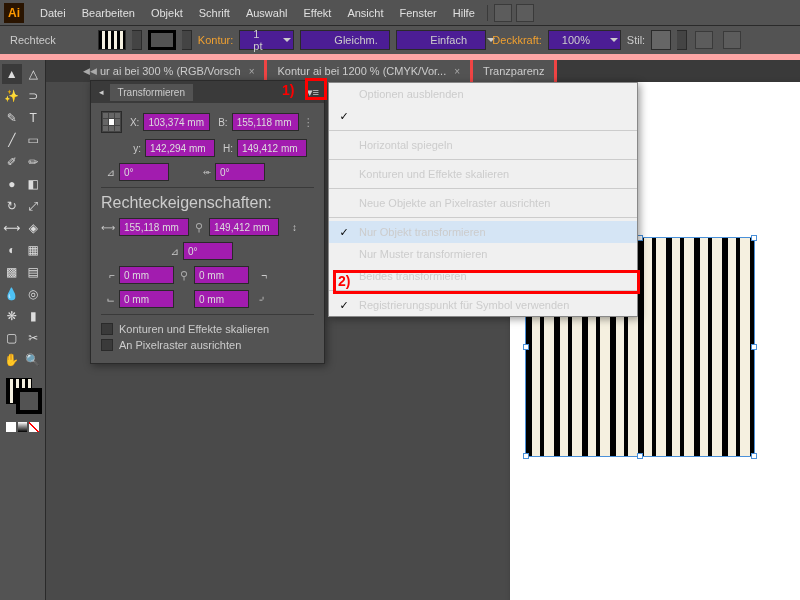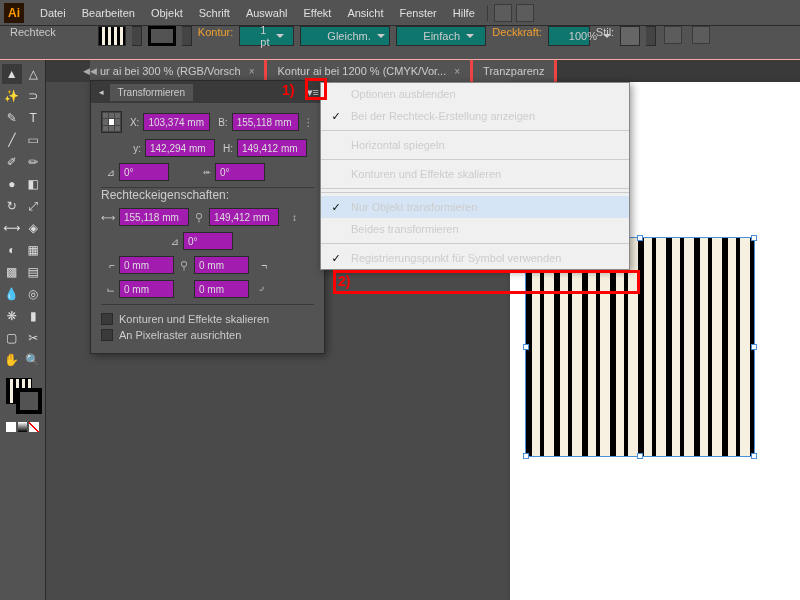--- a/index.html
+++ b/index.html
@@ -2,27 +2,27 @@
 <html><head>
 <meta charset="utf-8">
 <style>
 *{margin:0;padding:0;box-sizing:border-box;font-family:Tahoma,Arial,sans-serif;font-size:11px;color:#ccc;user-select:none}
 body{background:#4a4a4a;width:800px;height:600px;overflow:hidden;position:relative}
 .menubar{height:26px;background:#535353;display:flex;align-items:center;padding:0 4px;border-bottom:1px solid #2a2a2a}
 .ai-logo{width:20px;height:20px;background:#2a1400;color:#ff9a00;font-weight:bold;font-size:12px;display:flex;align-items:center;justify-content:center;margin-right:8px}
 .menu-item{padding:0 8px;color:#e0e0e0;cursor:default}
 .menu-sep{width:1px;height:16px;background:#3a3a3a;margin:0 4px}
 .menu-icon{width:18px;height:18px;background:#5c5c5c;margin:0 2px;border:1px solid #3a3a3a}
-.controlbar{height:34px;background:#535353;display:flex;padding:0 10px;border-bottom:1px solid #fca5a5;gap:6px}
+.controlbar{height:34px;background:#535353;display:flex;align-items:center;padding:0 10px;border-bottom:6px solid #fca5a5;gap:6px}
 .ctrl-label{color:#ccc}
 .ctrl-link{color:#f0a030;cursor:pointer}
 .swatch{width:28px;height:20px;background:#fff;border:1px solid #2a2a2a;position:relative}
 .swatch.zebra{background:repeating-linear-gradient(90deg,#000 0 3px,#f5f0e0 3px 6px)}
 .swatch-dd{width:10px;height:20px;background:#444;border:1px solid #2a2a2a;border-left:none}
-.dd-input{height:20px;background:#0f766e;border:1px solid #2a2a2a;color:#ddd;padding:0 20px;display:inline-flex;align-items:center;gap:6px}
+.dd-input{height:20px;background:#4c1d95;border:1px solid #2a2a2a;color:#ddd;padding:0 13px;display:inline-flex;align-items:center;gap:20px}
 .dd-arrow{width:0;height:0;border-left:4px solid transparent;border-right:4px solid transparent;border-top:4px solid #ccc}
 .tabbar{height:22px;background:#3a3a3a;display:flex;align-items:stretch;padding-left:90px;gap:0}
 .tab{background:#535353;padding:0 10px;display:flex;align-items:center;gap:8px;font-size:10px;color:#ccc;border-right:3px solid #ef4444}
 .tab .x{font-size:10px;color:#aaa}
 .workspace{position:absolute;left:80px;top:82px;right:0;bottom:0;background:#4a4a4a}
 .canvas-area{position:absolute;left:330px;top:0;right:0;bottom:0;background:#4a4a4a}
 .artboard{position:absolute;left:100px;top:0;width:320px;height:520px;background:#fff;box-shadow:2px 2px 6px rgba(0,0,0,.3)}
 .zebra-obj{position:absolute;left:15px;top:155px;width:230px;height:220px;background:repeating-linear-gradient(90deg,#000 0 6px,#f5f0e0 6px 14px,#000 14px 18px,#f5f0e0 18px 28px);border:1px solid #4a90d9}
 .sel-handle{position:absolute;width:6px;height:6px;background:#fff;border:1px solid #4a90d9}
 .toolbox{position:absolute;left:0;top:60px;width:46px;bottom:0;background:#535353;border-right:1px solid #2a2a2a;padding:4px 2px}
@@ -40,24 +40,24 @@
 .panel-flyout{position:absolute;right:2px;top:2px;width:18px;height:18px;background:#3a3a3a;display:flex;align-items:center;justify-content:center}
 .red-mark{position:absolute;border:3px solid red;pointer-events:none}
 .red-label{position:absolute;color:red;font-size:14px;font-weight:bold}
 .panel-body{padding:8px 10px}
 .row{display:flex;align-items:center;gap:4px;margin-bottom:6px}
 .lbl{width:14px;text-align:right;font-size:10px;color:#ccc}
 .pin{width:70px;height:18px;background:#a21caf;border:1px solid #2a2a2a;color:#ddd;padding:0 4px;font-size:10px;display:flex;align-items:center}
 .ref9{width:22px;height:22px;background:#444;border:1px solid #2a2a2a;display:grid;grid-template-columns:repeat(3,1fr);grid-template-rows:repeat(3,1fr);gap:1px;padding:1px}
 .ref9 div{background:#666}
 .link-ic{width:12px;height:18px;display:flex;align-items:center;justify-content:center;color:#aaa}
-.sect-title{font-size:12px;color:#ccc;margin:6px 0 6px 0;border-top:1px solid #3a3a3a;}
+.sect-title{font-size:16px;color:#ccc;margin:6px 0 6px 0;border-top:1px solid #3a3a3a;padding-top:6px}
 .cb-row{display:flex;align-items:center;gap:6px;margin:4px 0}
 .cb{width:12px;height:12px;background:#3a3a3a;border:1px solid #2a2a2a}
-.flyout-menu{position:absolute;left:320px;top:82px;width:310px;background:#f0f0f0;border:1px solid #888;box-shadow:2px 2px 8px rgba(0,0,0,.4)}
+.flyout-menu{position:absolute;left:328px;top:82px;width:310px;background:#f0f0f0;border:1px solid #888;box-shadow:2px 2px 8px rgba(0,0,0,.4)}
 .mi{height:22px;display:flex;align-items:center;padding:0 8px;gap:8px;color:#000;cursor:default}
 .mi-check{width:14px;text-align:center;color:#000;font-size:11px}
 .mi-sep{height:1px;background:#ccc;margin:3px 0}
 .mi.hl{background:#d5e5f5}
 .chev{position:absolute;left:80px;top:62px;width:20px;height:18px;display:flex;align-items:center;justify-content:center;color:#aaa;font-size:9px}
 </style>
 </head>
 <body>
 
 <div class="menubar">
@@ -92,21 +92,21 @@
       <span style="width:40px;height:2px;background:#ccc"></span>
       <span>Gleichm.</span>
       <span class="dd-arrow"></span>
     </div>
   <div class="dd-input" style="width:90px">
       <span style="width:40px;height:2px;background:#ccc"></span>
       <span>Einfach</span>
       <span class="dd-arrow"></span>
     </div>
   <span class="ctrl-link">Deckkraft:</span>
-  <div class="dd-input" style="width:42px">
+  <div class="dd-input" style="width:73px">
       <span>100%</span>
       <span class="dd-arrow"></span>
     </div>
   <span class="ctrl-label">Stil:</span>
   <div class="swatch" style="width:20px;background:#666"></div>
     <div class="swatch-dd"></div>
   <div class="menu-icon"></div>
   <div class="menu-icon"></div>
 </div>
 
@@ -292,37 +292,44 @@
   </div>
 </div>
 
 <div class="flyout-menu">
   <div class="mi">
       <span class="mi-check"></span>
       <span>Optionen ausblenden</span>
     </div>
   <div class="mi">
       <span class="mi-check">✓</span>
-      <span>Bei der Rechteck-Erstellung anzeigen</span>
     </div>
   <div class="mi-sep"></div>
   <div class="mi">
       <span class="mi-check"></span>
       <span>Horizontal spiegeln</span>
     </div>
   <div class="mi-sep"></div>
   <div class="mi">
       <span class="mi-check"></span>
       <span>Konturen und Effekte skalieren</span>
     </div>
   <div class="mi-sep"></div>
+  <div class="mi">
+      <span class="mi-check"></span>
+      <span>Neue Objekte an Pixelraster ausrichten</span>
+    </div>
   <div class="mi-sep"></div>
   <div class="mi hl">
       <span class="mi-check">✓</span>
       <span>Nur Objekt transformieren</span>
+    </div>
+  <div class="mi">
+      <span class="mi-check"></span>
+      <span>Nur Muster transformieren</span>
     </div>
   <div class="mi">
       <span class="mi-check"></span>
       <span>Beides transformieren</span>
     </div>
   <div class="mi-sep"></div>
   <div class="mi">
       <span class="mi-check">✓</span>
       <span>Registrierungspunkt für Symbol verwenden</span>
     </div>

